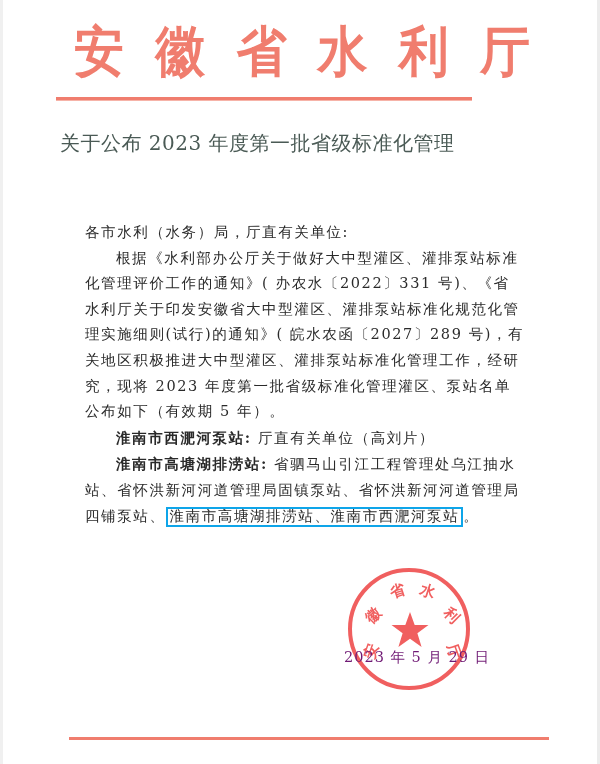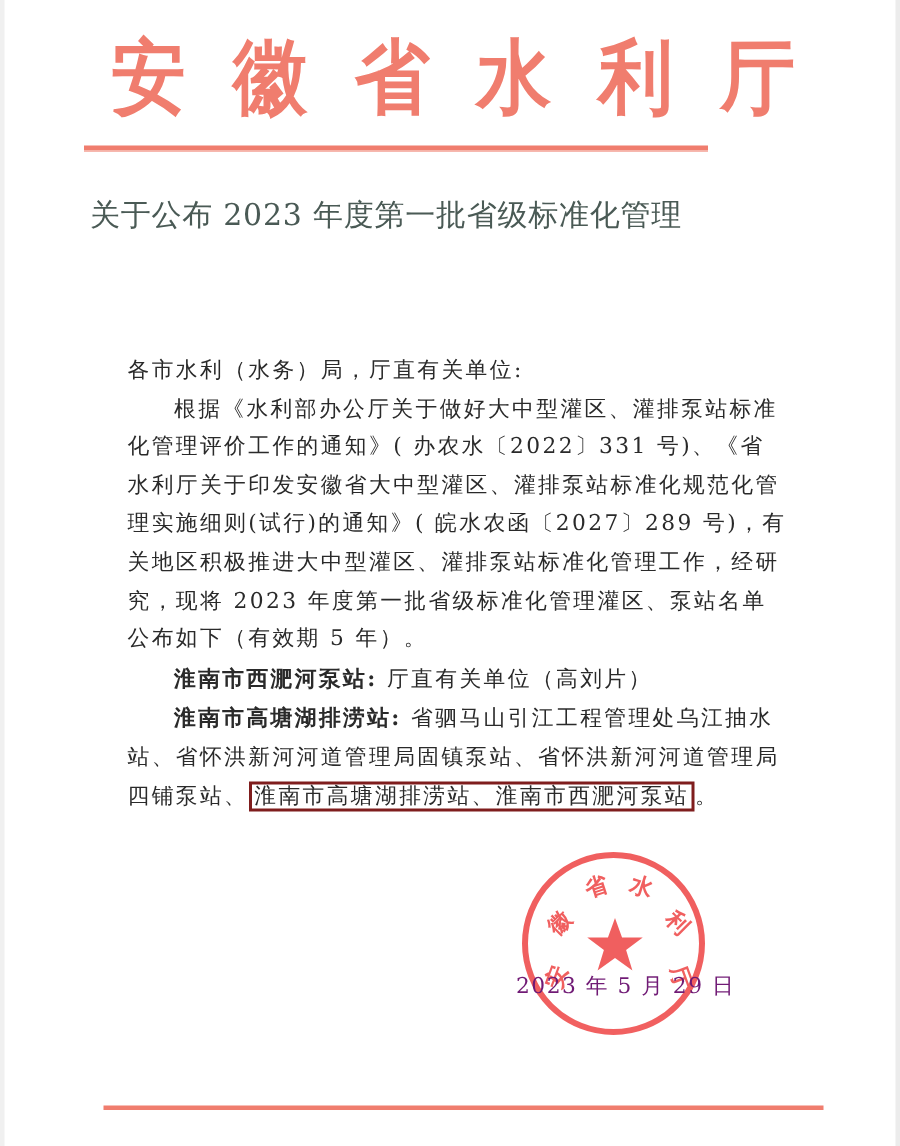--- a/index.html
+++ b/index.html
@@ -15,27 +15,27 @@
     color: #f07d6e; font-family: "DejaVu Serif", serif; font-weight: bold; font-size: 50px;
     padding: 0 12px; box-sizing: border-box;
   }
   .masthead span { display: inline-block; transform: scaleY(1.08); }
   .rule-top { position: absolute; left: 56px; top: 97px; width: 416px; height: 3px; background: #f07d6e; border-bottom: 1px solid #f6b3a8; }
   .title {
     position: absolute; left: 60px; top: 128px; width: 480px; text-align: left;
     font-family: "DejaVu Serif", serif; font-size: 20px; line-height: 30px; color: #4a5a55; letter-spacing: 0.5px;
   }
   .body-text {
-    position: absolute; left: 85px; top: 235px; width: 440px;
+    position: absolute; left: 85px; top: 220px; width: 440px;
     font-family: "DejaVu Serif", serif; font-size: 14.5px; line-height: 25.6px; color: #2a2a2a; letter-spacing: 1.6px;
   }
   .body-text p { margin: 0; }
   .indent { text-indent: 31px; }
   .strong { font-weight: bold; }
-  .hl { border: 2px solid #7f1d1d; padding: 0 2px; }
+  .hl { border: 2px solid #0ea5e9; padding: 0 2px; font-family: Liberation Mono, monospace; }
   .seal {
     position: absolute; left: 348px; top: 568px; width: 122px; height: 122px;
     border: 4px solid #ee4444; border-radius: 50%; box-sizing: border-box; opacity: 0.85;
   }
   .seal-text { position: absolute; color: #ee4444; font-size: 15px; font-weight: bold; }
   .seal-star { position: absolute; left: 38px; top: 38px; width: 40px; height: 40px; }
   .date {
     position: absolute; left: 344px; top: 648px; font-family: "DejaVu Serif", serif; font-size: 14.5px; color: #701a75; letter-spacing: 1px;
   }
   .rule-bottom { position: absolute; left: 69px; top: 737px; width: 480px; height: 3px; background: #f07d6e; }

